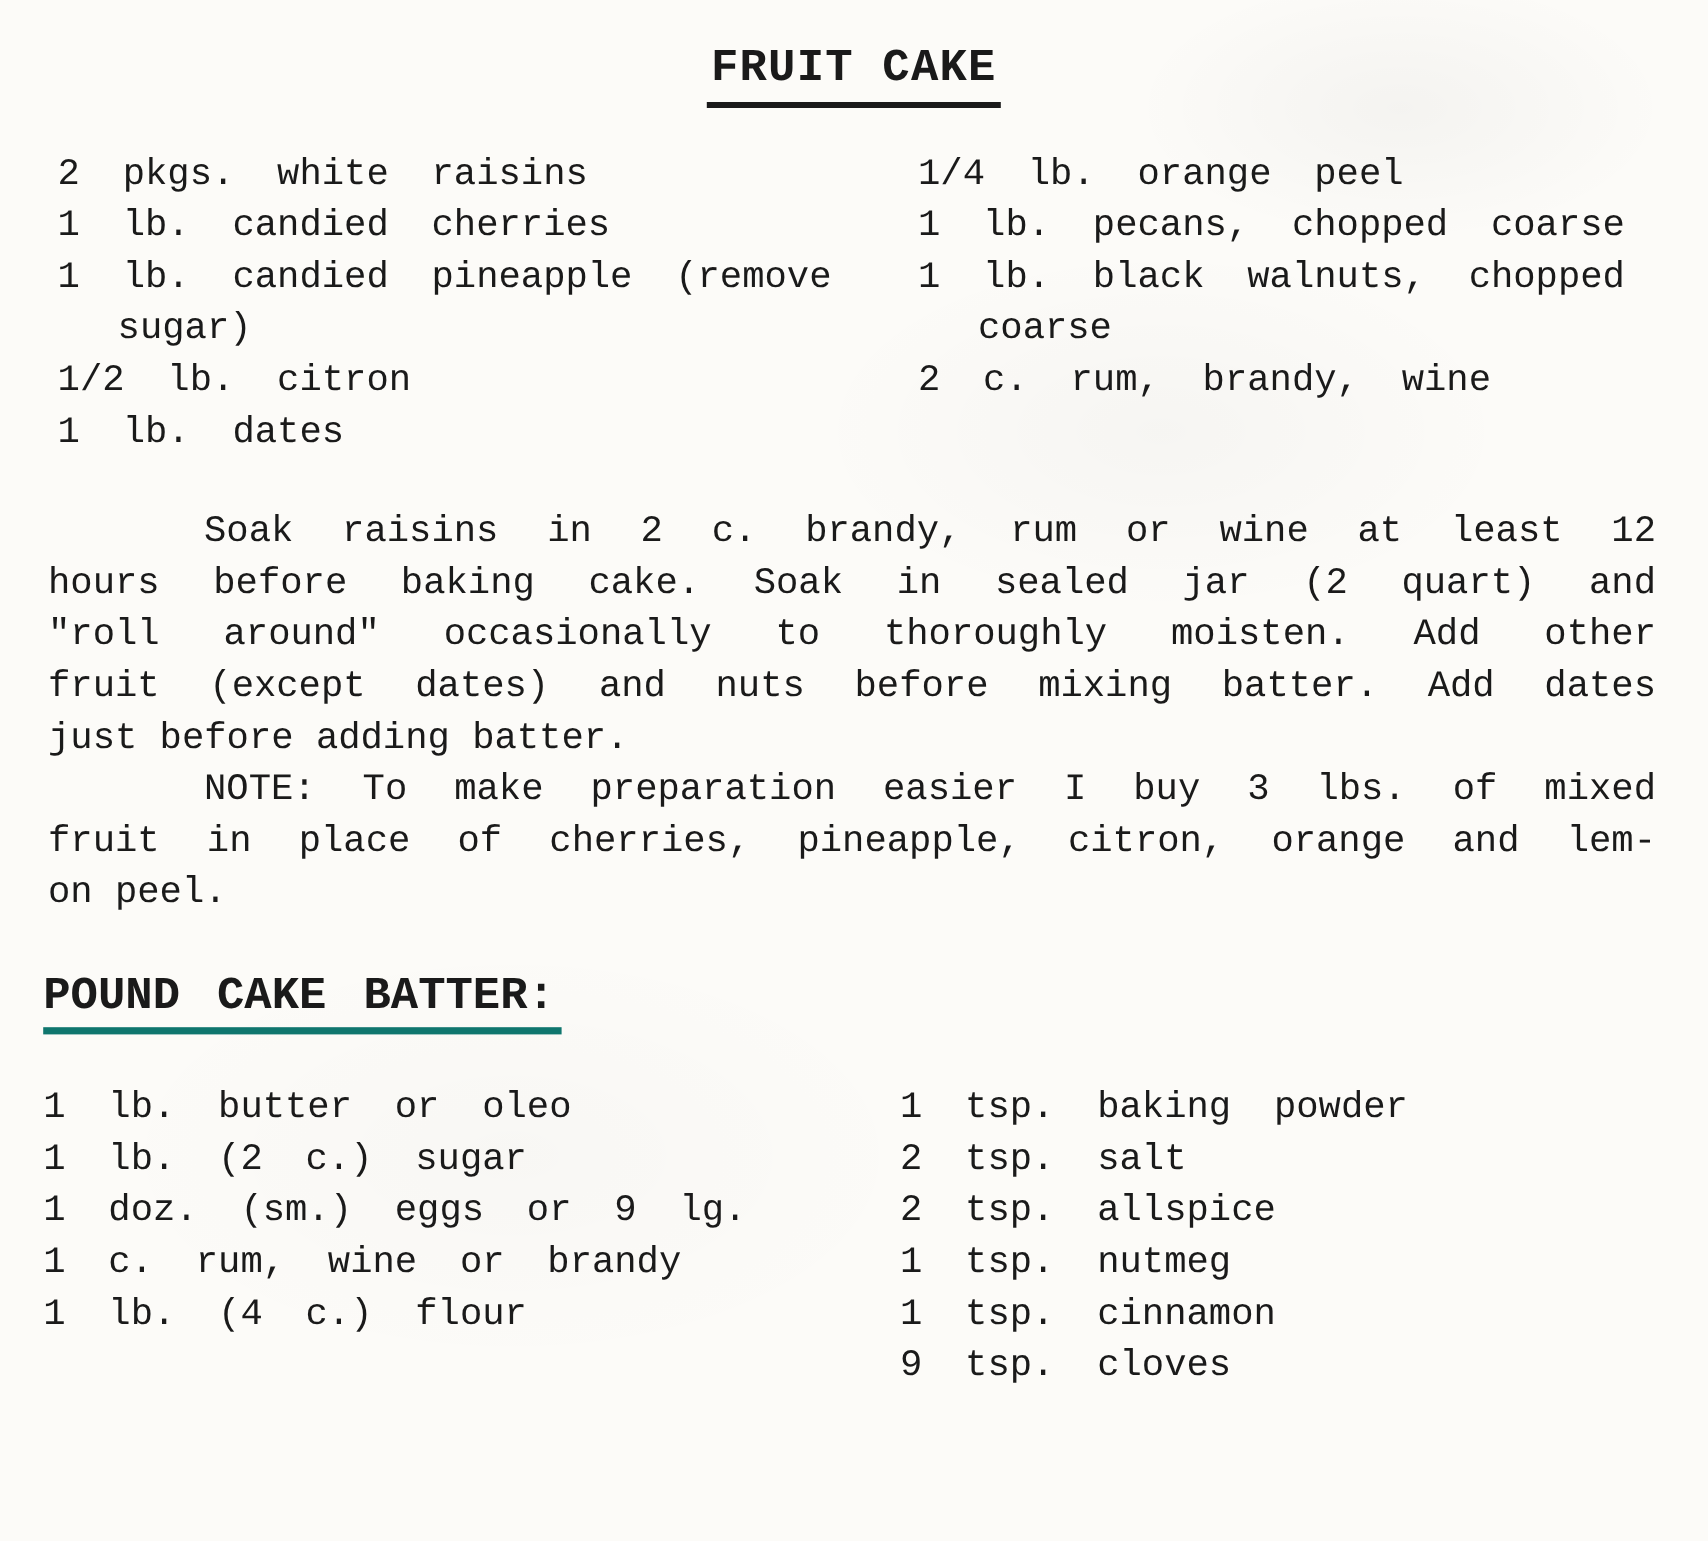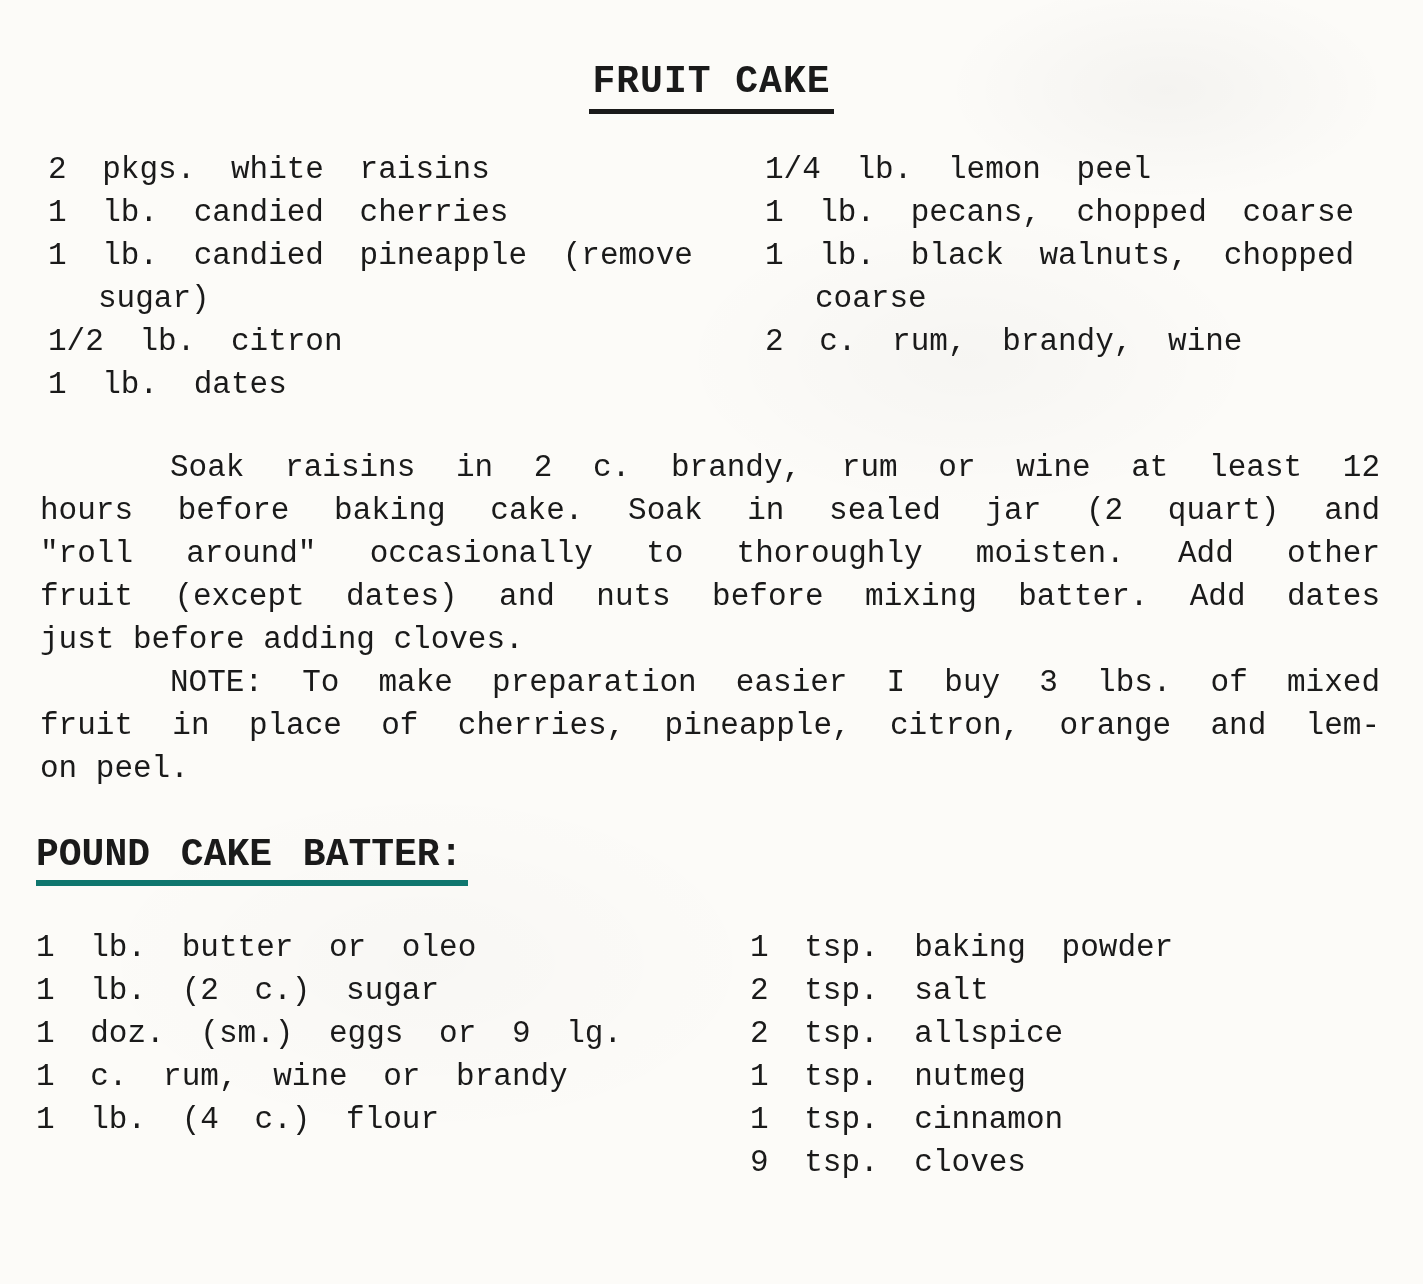--- a/index.html
+++ b/index.html
@@ -16,21 +16,21 @@
       radial-gradient(ellipse 320px 160px at 82% 7%, rgba(0,0,0,0.03), transparent 70%),
       radial-gradient(ellipse 420px 220px at 68% 28%, rgba(0,0,0,0.022), transparent 70%),
       radial-gradient(ellipse 500px 260px at 30% 75%, rgba(0,0,0,0.015), transparent 70%),
       #fcfbf8;
   }
   .page {
     position: relative;
     width: 1423px;
     height: 1284px;
     box-sizing: border-box;
-    padding-top: 61px;
+    padding-top: 37px;
   }
   
   .title-wrap {
     text-align: center;
     margin: 0 0 34px 0;
   }
   .title {
     display: inline-block;
     margin: 0;
     font-size: 38px;
@@ -107,34 +107,34 @@
   <div class="cols ing-fruit">
     <div class="col-left">
       <div class="line">2 pkgs. white raisins</div>
       <div class="line">1 lb. candied cherries</div>
       <div class="line">1 lb. candied pineapple (remove</div>
       <div class="line cont">sugar)</div>
       <div class="line">1/2 lb. citron</div>
       <div class="line">1 lb. dates</div>
     </div>
     <div class="col-right">
-      <div class="line">1/4 lb. lemon peel</div>
+      <div class="line">1/4 lb. orange peel</div>
       <div class="line">1 lb. pecans, chopped coarse</div>
       <div class="line">1 lb. black walnuts, chopped</div>
       <div class="line cont">coarse</div>
       <div class="line">2 c. rum, brandy, wine</div>
     </div>
   </div>
 
   <div class="para">
     <div class="pline pfirst">Soak raisins in 2 c. brandy, rum or wine at least 12</div>
     <div class="pline">hours before baking cake. Soak in sealed jar (2 quart) and</div>
     <div class="pline">"roll around" occasionally to thoroughly moisten. Add other</div>
     <div class="pline">fruit (except dates) and nuts before mixing batter. Add dates</div>
-    <div class="pline plast">just before adding cloves.</div>
+    <div class="pline plast">just before adding batter.</div>
     <div class="pline pfirst">NOTE: To make preparation easier I buy 3 lbs. of mixed</div>
     <div class="pline">fruit in place of cherries, pineapple, citron, orange and lem-</div>
     <div class="pline plast">on peel.</div>
   </div>
 
   <div class="heading-wrap">
     <h2 class="heading">POUND CAKE BATTER:</h2>
   </div>
 
   <div class="cols ing-batter">

